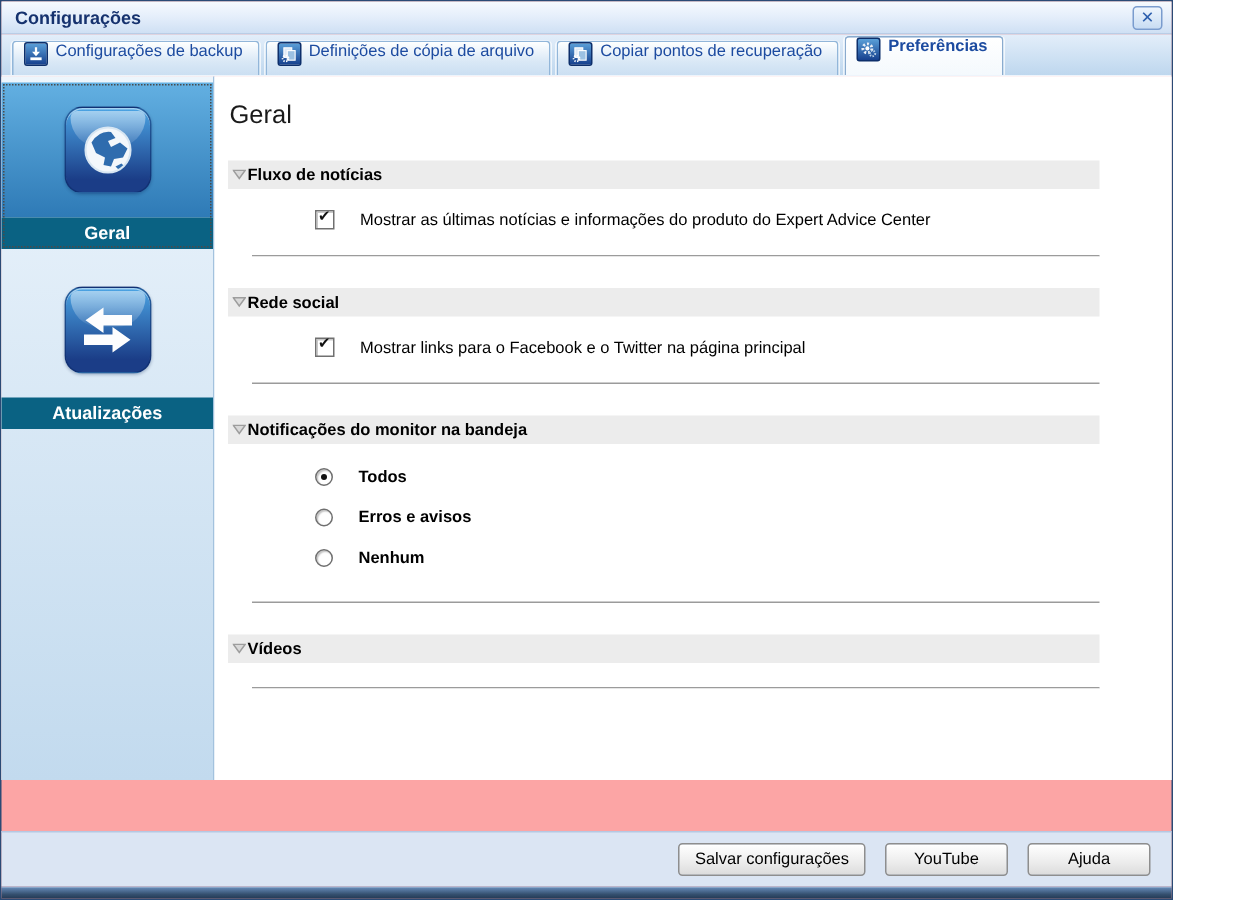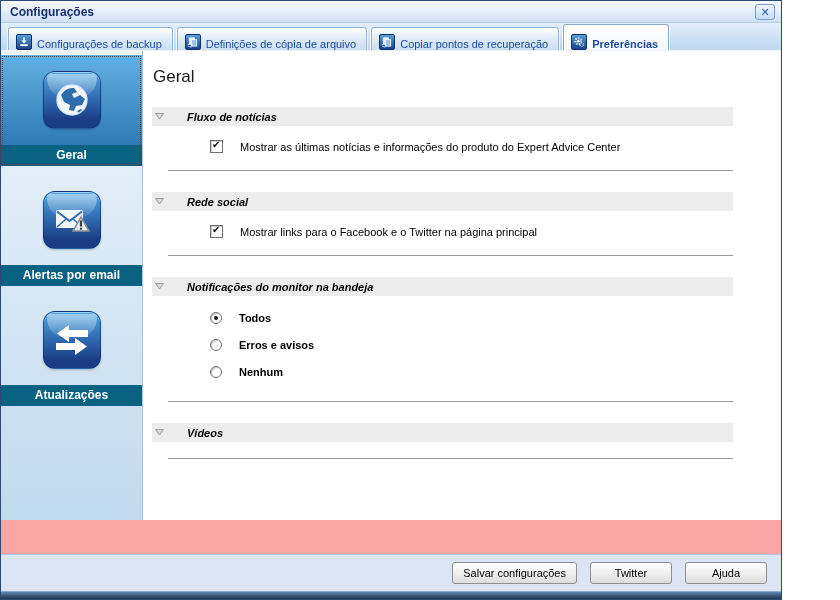--- a/index.html
+++ b/index.html
@@ -33,21 +33,21 @@
 
   
   .tabbar {
     height: 28px; flex: 0 0 28px;
     background: linear-gradient(#e3eefa, #bed7ee);
     display: flex; align-items: flex-end;
     padding-left: 7px;
     border-bottom: 1px solid #eef4fb;
   }
   .tab {
-    display: inline-flex; align-items: flex-end; gap: 5px;
+    display: inline-flex; align-items: flex-start; gap: 5px;
     height: 23px; padding: 0 10px 0 7px; margin-right: 4px;
     border: 1px solid #92b6d9; border-bottom: none;
     border-radius: 3px 3px 0 0;
     background: linear-gradient(#feffff, #d9e8f6 60%, #cbdff2);
     color: #1c4ba0; white-space: nowrap; cursor: default;
     box-shadow: 1px 0 0 rgba(255,255,255,.7), -1px 0 0 rgba(255,255,255,.7);
     margin-top: 18px;
   }
   .tab.active {
     height: 26px; font-weight: bold;
@@ -100,22 +100,22 @@
   }
   .app-icon svg { position: relative; display: block; }
 
   
   .content { flex: 1 1 auto; background: #fff; padding: 14px 0 0 9px; overflow: hidden; }
   .page-title { font-size: 17px; font-weight: normal; color: #1a1a1a; margin: 2px 0 20px 1px; }
 
   .sections { width: 581px; }
   .sec-header {
     height: 19px; background: #ececec;
-    display: flex; align-items: center; gap: 23px;
-    padding-left: 3px; margin-top: 20px; font-style: italic;
+    display: flex; align-items: center; gap: 1px;
+    padding-left: 3px; margin-top: 20px;
   }
   .sec-header:first-child { margin-top: 0; }
   .sec-title { font-weight: bold; font-size: 11px; color: #000; }
   .tri { display: inline-flex; }
 
   .row { display: flex; align-items: center; gap: 17px; margin: 13px 0 0 34px; height: 15px; padding-left: 24px; }
   .row-label { font-size: 11px; color: #000; }
 
   .checkbox {
     width: 13px; height: 13px; background: #fff;
@@ -235,35 +235,20 @@
               <circle cx="20" cy="20" r="15" fill="#f3f7fb"></circle>
               <path d="M9 15 q5 -8 13 -7 l3 4 -5 2 2 4 6 -3 5 4 -3 6 -6 1 -2 5 -5 -1 1 -5 -6 -3 z" fill="#2f6cae"></path>
               <path d="M25 31 l4 -2 2 2 -3 3 z" fill="#2f6cae"></path>
               <circle cx="20" cy="20" r="15" fill="none" stroke="#d8e6f2" stroke-width="1.4"></circle>
             </svg>
           </div>
         </div>
         <div class="side-label">Geral</div>
       </div>
 
-      <div class="side-item">
-        <div class="icon-area">
-          <div class="app-icon">
-            <svg width="40" height="40" viewBox="0 0 40 40">
-              <rect x="4" y="10" width="27" height="18" rx="1.5" fill="#f3f7fb"></rect>
-              <path d="M5 11.5 L17.5 21 L30 11.5" fill="none" stroke="#2f6cae" stroke-width="2"></path>
-              <path d="M5 27 l9 -8 M30 27 l-9 -8" fill="none" stroke="#2f6cae" stroke-width="1.4"></path>
-              <polygon points="29,17 37,31 21,31" fill="#e9edf2" stroke="#8a9099" stroke-width="1.6"></polygon>
-              <rect x="27.9" y="20.5" width="2.2" height="6" fill="#3a3f46"></rect>
-              <rect x="27.9" y="27.7" width="2.2" height="2" fill="#3a3f46"></rect>
-            </svg>
-          </div>
-        </div>
-        <div class="side-label">Alertas por email</div>
-      </div>
 
       <div class="side-item">
         <div class="icon-area">
           <div class="app-icon">
             <svg width="40" height="40" viewBox="0 0 40 40">
               <polygon points="36,10 36,17 17,17 17,22 5,13.5 17,5 17,10" fill="#fdfdfe"></polygon>
               <polygon points="4,23 4,30 23,30 23,35 35,26.5 23,18 23,23" fill="#fdfdfe"></polygon>
             </svg>
           </div>
         </div>
@@ -338,19 +323,19 @@
           <span class="sec-title">Vídeos</span>
         </div>
         <div class="hrule"></div>
 
       </div>
     </div>
   </div>
 
   <div class="footer">
     <button class="btn wide">Salvar configurações</button>
-    <button class="btn">Twitter</button>
+    <button class="btn">YouTube</button>
     <button class="btn">Ajuda</button>
   </div>
 
   <div class="bottom-strip"></div>
 
 </div>
 
 </body></html>

